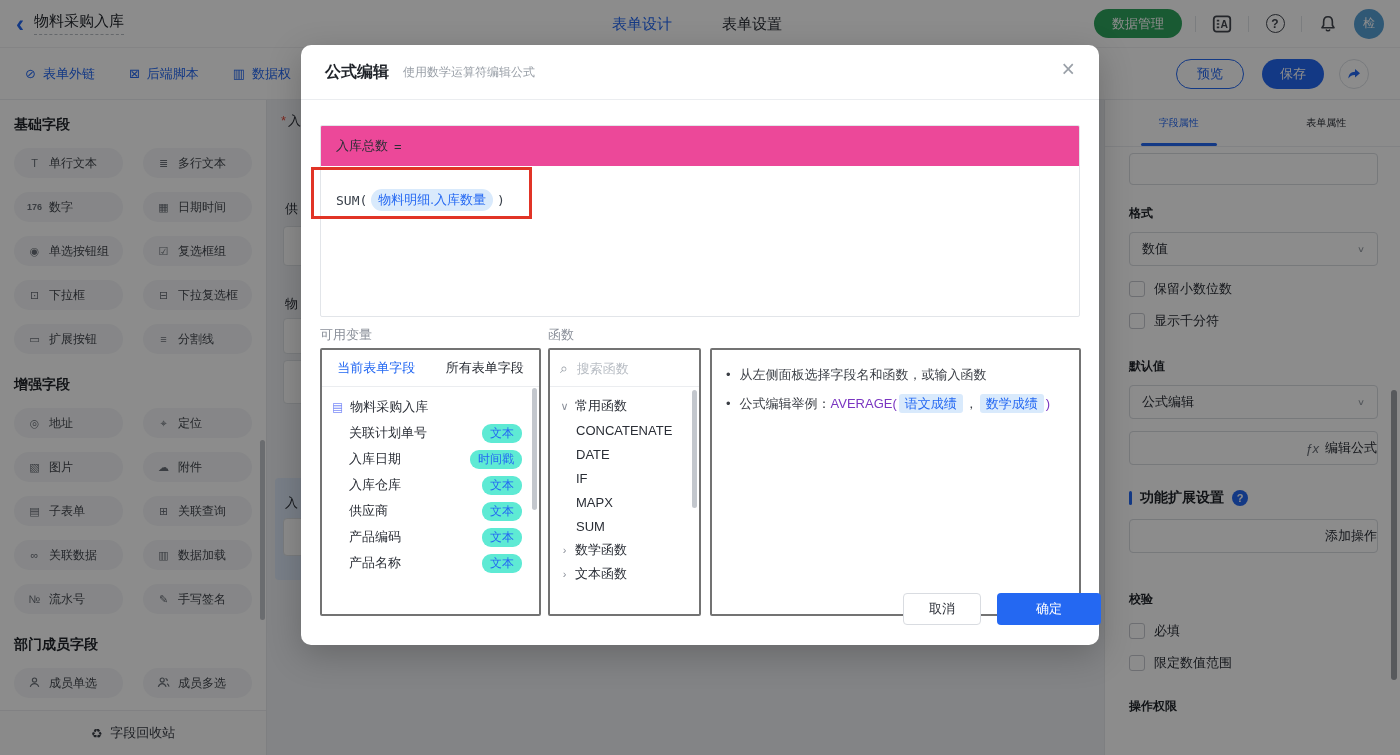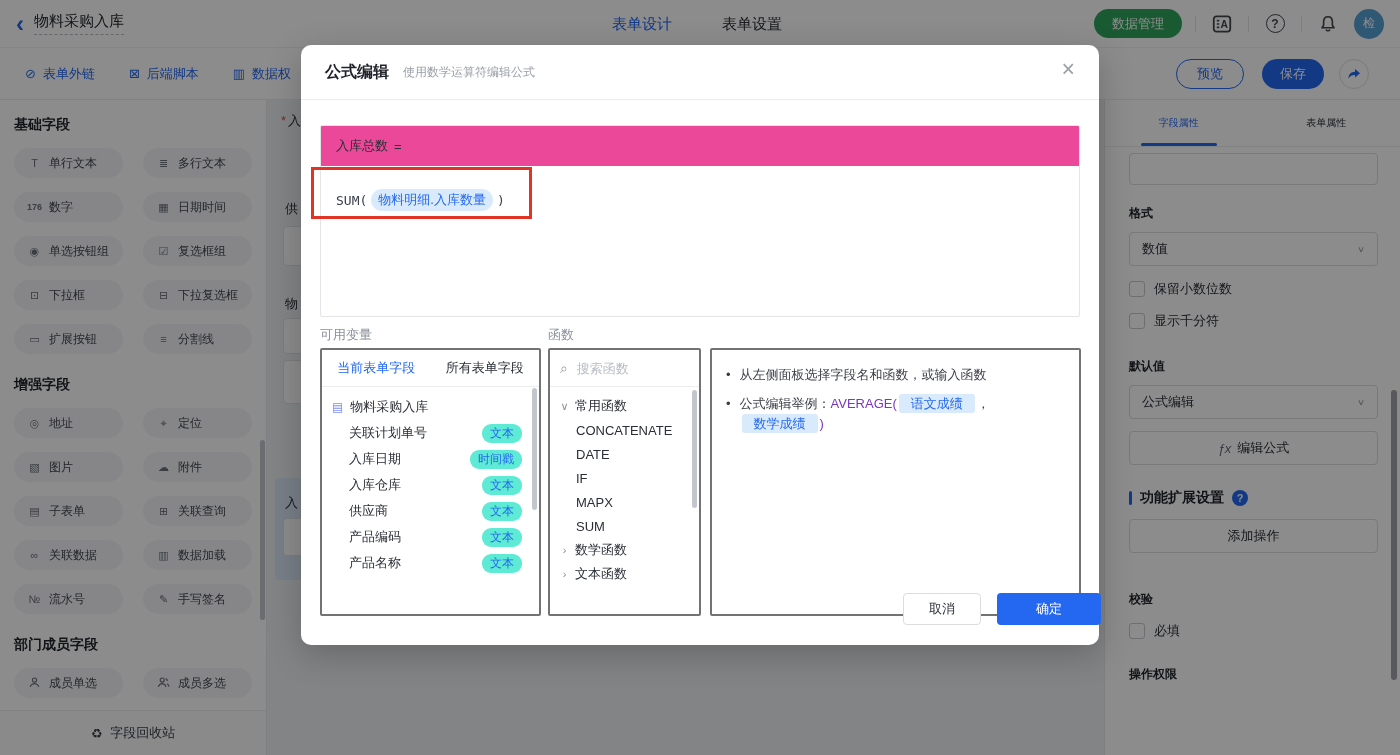--- a/index.html
+++ b/index.html
@@ -64,21 +64,21 @@
   .rsb-input{margin-top:6px;height:30px;border:1px solid #d9dce1;border-radius:4px;background:#fff}
   .rsb-label{font-size:12px;font-weight:bold;margin-top:20px}
   .rsb-select{margin-top:10px;height:34px;border:1px solid #d9dce1;border-radius:4px;display:flex;align-items:center;
     padding:0 12px;font-size:13px;color:#2a2e36;justify-content:space-between;cursor:pointer;box-sizing:border-box}
   .caret{color:#9aa0a8;font-size:11px;transform:scaleY(.75)}
   .cb-row{display:flex;align-items:center;gap:9px;margin-top:14px;font-size:13px;color:#2a2e36;cursor:pointer}
   .cb{width:16px;height:16px;border:1px solid #c6c9cf;border-radius:3px;background:#fff;box-sizing:border-box;position:relative;flex:none}
   .cb.checked{background:#2468f2;border-color:#2468f2}
   .cb.checked::after{content:"✓";position:absolute;left:2.5px;top:0.5px;color:#fff;font-size:11px;font-weight:bold}
   .rsb-btn{margin-top:12px;height:34px;border:1px solid #d9dce1;border-radius:4px;display:flex;align-items:center;
-    justify-content:center;font-size:13px;color:#2a2e36;gap:6px;cursor:pointer;box-sizing:border-box}
+    justify-content:flex-end;font-size:13px;color:#2a2e36;gap:6px;cursor:pointer;box-sizing:border-box}
   .fx-ic{font-style:italic;color:#6a6f78}
   .ext-head{margin-top:24px;display:flex;align-items:center;gap:8px;font-size:14px;font-weight:bold}
   .ext-bar{width:3px;height:14px;background:#2468f2;border-radius:2px}
   .blue-q{width:16px;height:16px;border-radius:50%;background:#2468f2;color:#fff;font-size:11px;display:flex;
     align-items:center;justify-content:center;font-weight:bold;cursor:pointer}
   .page-sb{position:absolute;right:3px;top:390px;width:6px;height:290px;border-radius:3px;background:#9ea2a8;z-index:1;cursor:pointer}
   
   .overlay{position:absolute;inset:0;background:rgba(0,0,0,.45);z-index:40}
   .modal{position:absolute;left:301px;top:45px;width:798px;height:600px;background:#fff;border-radius:10px;
     box-shadow:0 10px 34px rgba(0,0,0,.22);z-index:50}
@@ -114,21 +114,21 @@
   .fn-search input{border:0;outline:0;width:100%;font-size:13px;color:#2a2e36;font-family:inherit;background:transparent}
   .fn-search input::placeholder{color:#b7bcc3}
   .fn-list{padding-top:7px;font-size:13px}
   .fn-row{height:24px;display:flex;align-items:center;padding:0 10px;color:#2a2e36;cursor:pointer}
   .fn-row .car{color:#8a8f99;font-size:11px;margin-right:6px;width:9px;text-align:center}
   .fn-row.item{padding-left:26px}
   .tips{padding:15px 14px;font-size:13px;color:#3a3e45}
   .tip-line{display:flex;align-items:flex-start;gap:9px;line-height:20px;margin-bottom:9px}
   .dot{color:#3a3e45;font-size:13px}
   .tip-body{flex:1}
-  .tip-chip{display:inline-block;background:#d9eafc;color:#2468f2;border-radius:3px;padding:0 12px;margin:0 2px;line-height:19px}
+  .tip-chip{display:inline-block;background:#d9eafc;color:#2468f2;border-radius:3px;padding:0 6px;margin:0 2px;line-height:19px}
   .fn-purple{color:#7a35c1}
   .m-cancel{position:absolute;left:602px;top:548px;width:78px;height:32px;border:1px solid #d9dce1;border-radius:4px;
     background:#fff;font-size:13px;color:#2a2e36;display:flex;align-items:center;justify-content:center;box-sizing:border-box;cursor:pointer}
   .m-ok{position:absolute;left:696px;top:548px;width:104px;height:32px;background:#2468f2;border-radius:4px;color:#fff;
     font-size:13px;display:flex;align-items:center;justify-content:center;cursor:pointer}
 </style>
 </head>
 <body>
 
 <div class="screen">
@@ -355,20 +355,24 @@
       <span class="blue-q">?</span>
     </div>
     <div class="rsb-btn">
       <span>添加操作</span>
     </div>
     <div class="rsb-label" style="margin-top:38px">校验</div>
     <div class="cb-row">
       <span class="cb"></span>
       <span>必填</span>
     </div>
+    <div class="cb-row">
+      <span class="cb"></span>
+      <span>限定数值范围</span>
+    </div>
     <div class="rsb-label" style="margin-top:26px">操作权限</div>
 
   </div>
   <div class="page-sb"></div>
 
   <div class="overlay"></div>
 
   <div class="modal">
     <div class="m-head">
       <span class="m-title">公式编辑</span>

